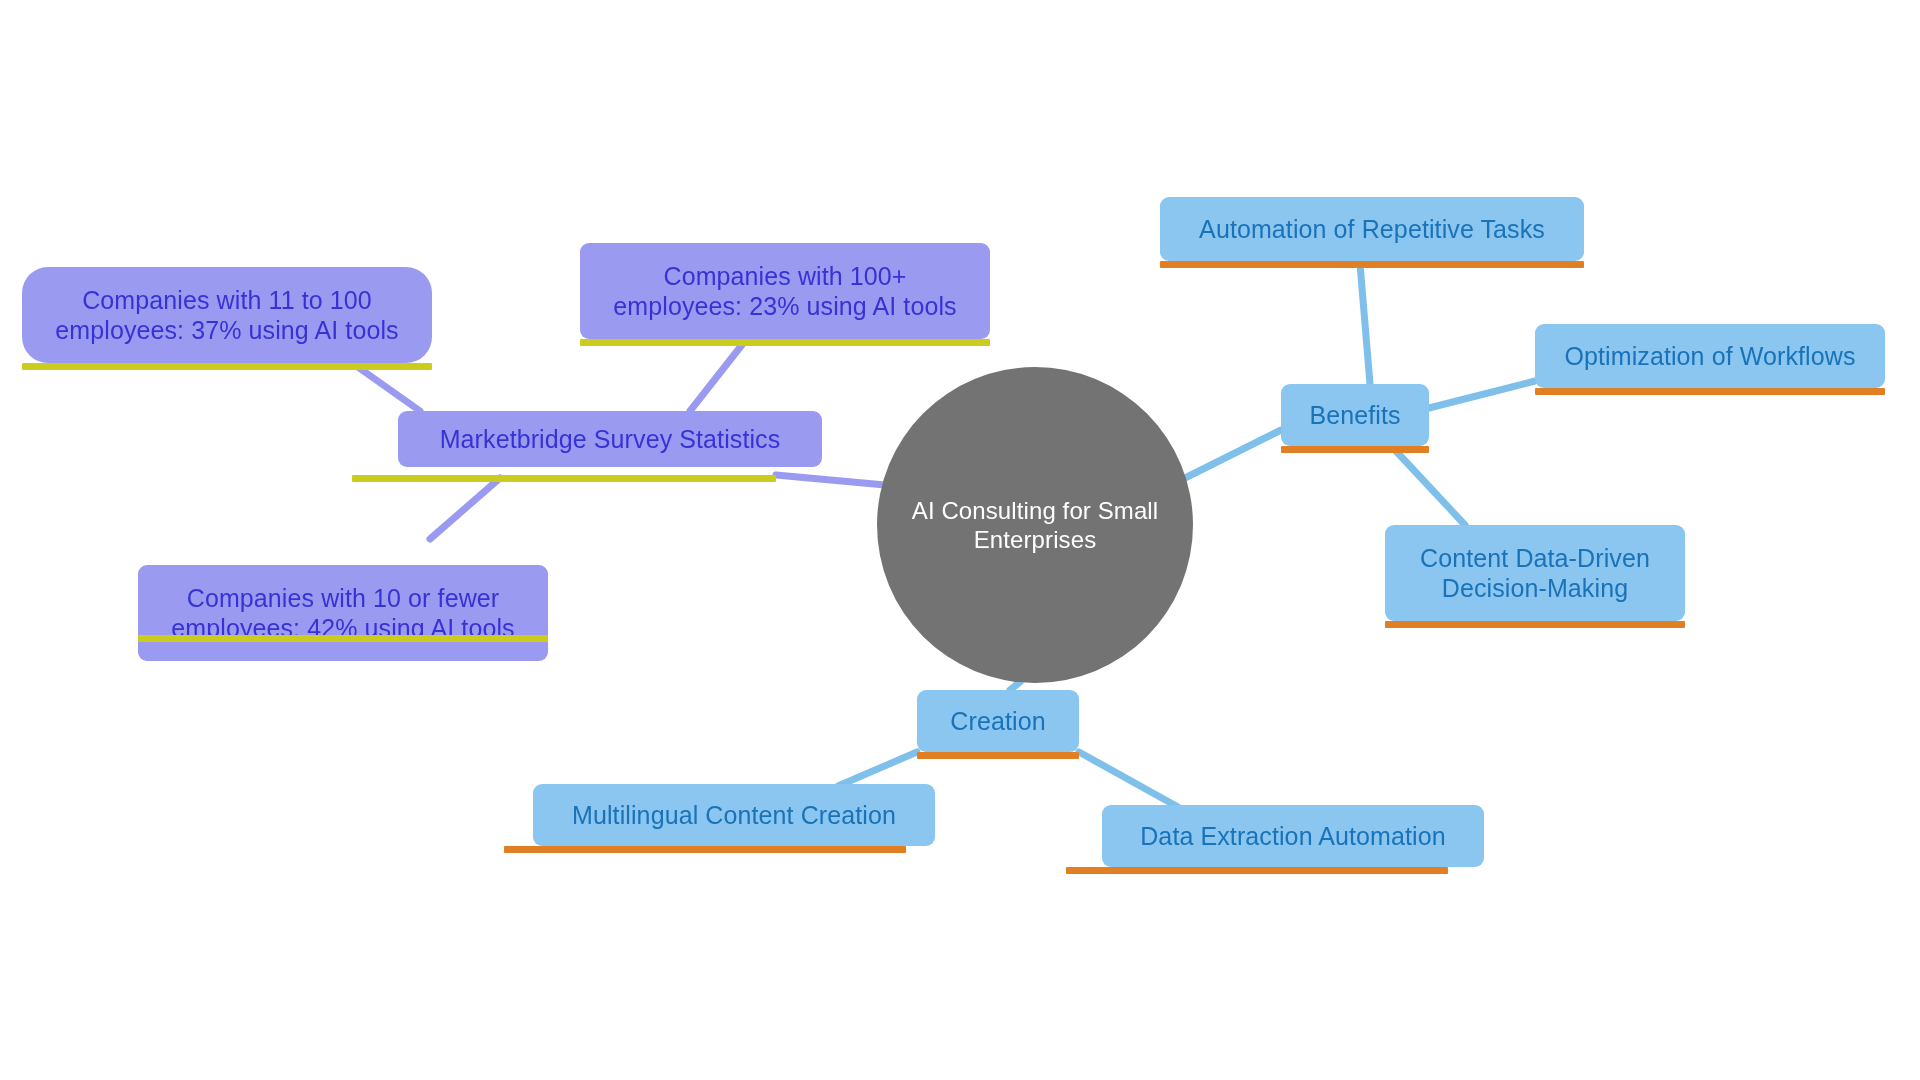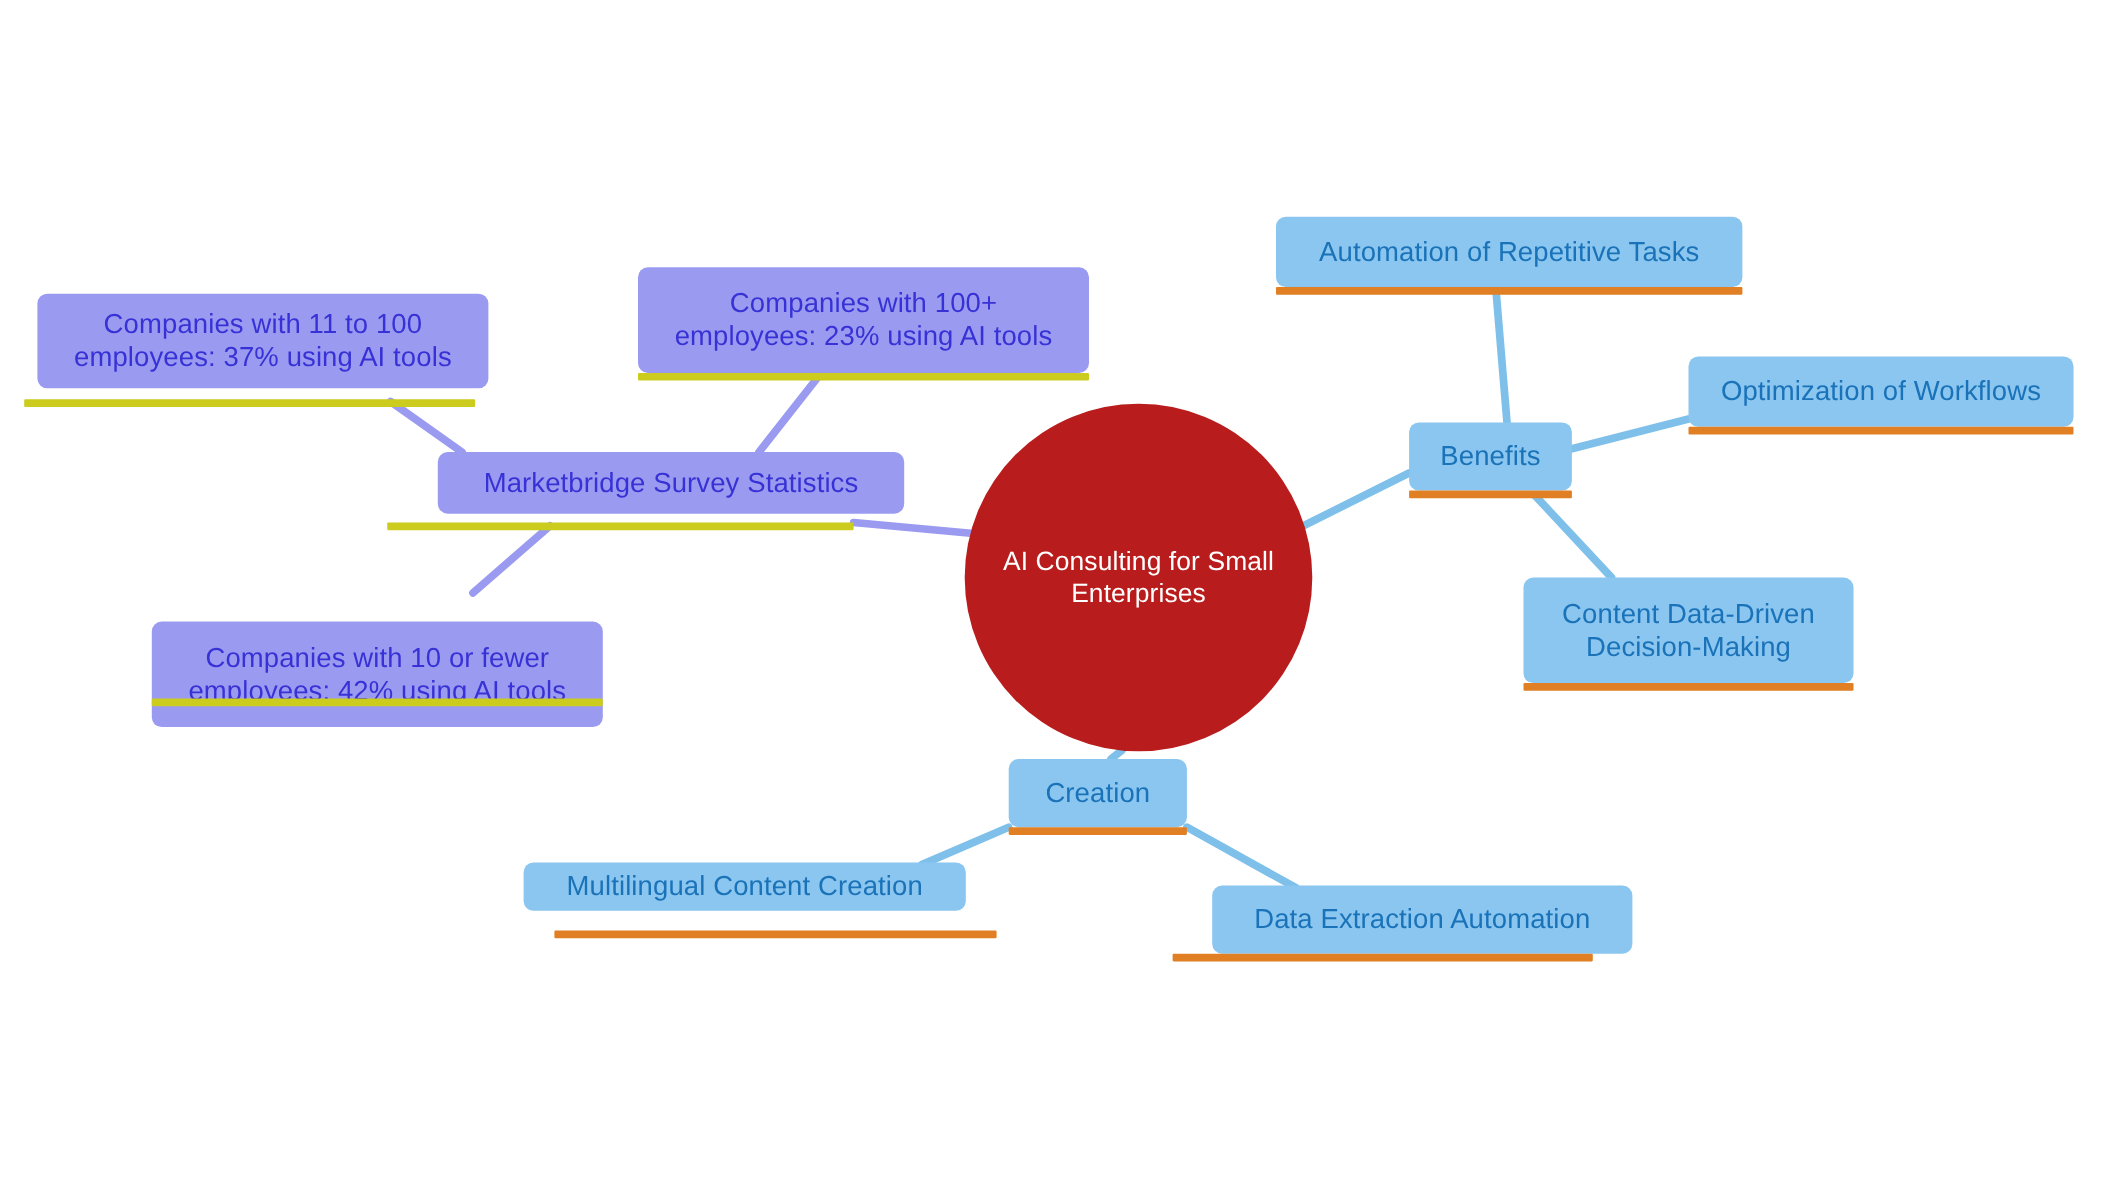--- a/index.html
+++ b/index.html
@@ -72,42 +72,42 @@
       <line x1="500" y1="478" x2="430" y2="539" stroke="#9a9bf0" stroke-width="7" stroke-linecap="round"></line>
       <line x1="1185" y1="478" x2="1281" y2="430" stroke="#7fc0ea" stroke-width="7" stroke-linecap="round"></line>
       <line x1="1370" y1="384" x2="1360" y2="264" stroke="#7fc0ea" stroke-width="7" stroke-linecap="round"></line>
       <line x1="1429" y1="408" x2="1535" y2="381" stroke="#7fc0ea" stroke-width="7" stroke-linecap="round"></line>
       <line x1="1395" y1="450" x2="1465" y2="525" stroke="#7fc0ea" stroke-width="7" stroke-linecap="round"></line>
       <line x1="1020" y1="682" x2="1010" y2="690" stroke="#7fc0ea" stroke-width="7" stroke-linecap="round"></line>
       <line x1="917" y1="752" x2="838" y2="786" stroke="#7fc0ea" stroke-width="7" stroke-linecap="round"></line>
       <line x1="1079" y1="752" x2="1178" y2="807" stroke="#7fc0ea" stroke-width="7" stroke-linecap="round"></line>
     </svg>
   <div id="node-layer">
-      <div class="node node-root" style="left: 877px; top: 367px; width: 316px; height: 316px; background: #b91c1c; color: rgb(255, 255, 255);">AI Consulting for Small
+      <div class="node node-root" style="left: 877px; top: 367px; width: 316px; height: 316px; background: #737373; color: rgb(255, 255, 255);">AI Consulting for Small
 Enterprises</div>
       <div class="node node-box node-purple" style="left: 352px; top: 411px; width: 424px; height: 56px; margin-left: 46px;">Marketbridge Survey Statistics</div>
       <div class="underline underline-yellow" style="left: 352px; top: 475px; width: 424px;"></div>
-      <div class="node node-box node-purple" style="left: 34px; top: 267px; width: 410px; height: 86px;">Companies with 11 to 100
+      <div class="node node-box node-purple" style="left: 22px; top: 267px; width: 410px; height: 96px; border-radius: 26px;">Companies with 11 to 100
 employees: 37% using AI tools</div>
       <div class="underline underline-yellow" style="left: 22px; top: 363px; width: 410px;"></div>
       <div class="node node-box node-purple" style="left: 580px; top: 243px; width: 410px; height: 96px;">Companies with 100+
 employees: 23% using AI tools</div>
       <div class="underline underline-yellow" style="left: 580px; top: 339px; width: 410px;"></div>
       <div class="node node-box node-purple" style="left: 138px; top: 565px; width: 410px; height: 96px;">Companies with 10 or fewer
 employees: 42% using AI tools</div>
       <div class="underline underline-yellow" style="left: 138px; top: 635px; width: 410px;"></div>
       <div class="node node-box node-blue" style="left: 1281px; top: 384px; width: 148px; height: 62px;">Benefits</div>
       <div class="underline underline-orange" style="left: 1281px; top: 446px; width: 148px;"></div>
       <div class="node node-box node-blue" style="left: 1160px; top: 197px; width: 424px; height: 64px;">Automation of Repetitive Tasks</div>
       <div class="underline underline-orange" style="left: 1160px; top: 261px; width: 424px;"></div>
       <div class="node node-box node-blue" style="left: 1535px; top: 324px; width: 350px; height: 64px;">Optimization of Workflows</div>
       <div class="underline underline-orange" style="left: 1535px; top: 388px; width: 350px;"></div>
       <div class="node node-box node-blue" style="left: 1385px; top: 525px; width: 300px; height: 96px;">Content Data-Driven
 Decision-Making</div>
       <div class="underline underline-orange" style="left: 1385px; top: 621px; width: 300px;"></div>
       <div class="node node-box node-blue" style="left: 917px; top: 690px; width: 162px; height: 62px;">Creation</div>
       <div class="underline underline-orange" style="left: 917px; top: 752px; width: 162px;"></div>
-      <div class="node node-box node-blue" style="left: 476px; top: 784px; width: 402px; height: 44px;">Multilingual Content Creation</div>
+      <div class="node node-box node-blue" style="left: 533px; top: 784px; width: 402px; height: 62px;">Multilingual Content Creation</div>
       <div class="underline underline-orange" style="left: 504px; top: 846px; width: 402px;"></div>
       <div class="node node-box node-blue" style="left: 1066px; top: 805px; width: 382px; height: 62px; margin-left: 36px;">Data Extraction Automation</div>
       <div class="underline underline-orange" style="left: 1066px; top: 867px; width: 382px;"></div>
     </div>
 </div>
 
 </body></html>

